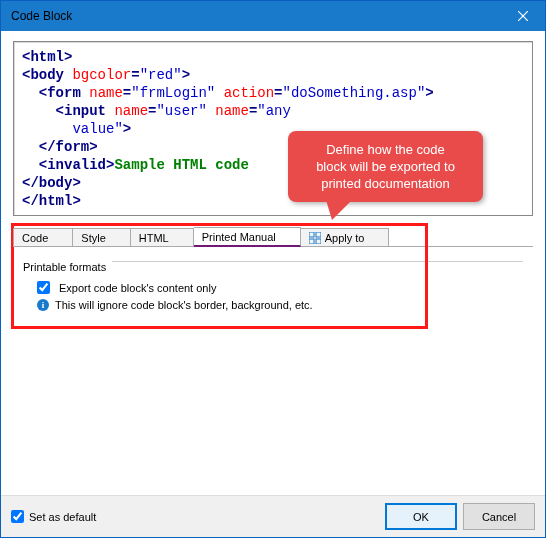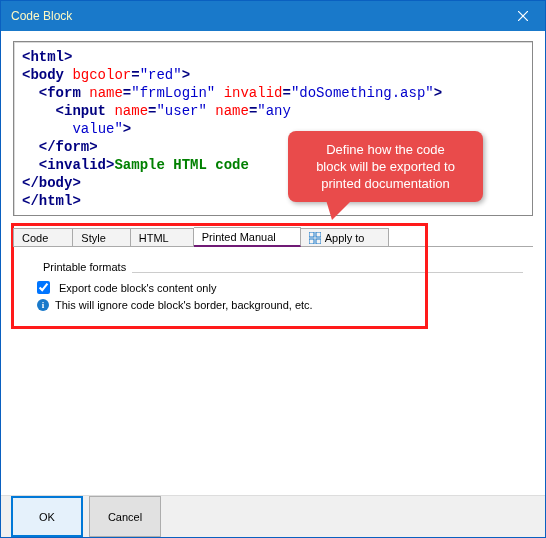--- a/index.html
+++ b/index.html
@@ -14,21 +14,21 @@
     width: 546px;
     height: 538px;
     border: 1px solid #0a60c0;
     display: flex;
     flex-direction: column;
     background: #fff;
   }
   .titlebar {
     height: 30px;
     background: #1979ca;
-    color: #fef9c3;
+    color: #000000;
     display: flex;
     align-items: center;
     padding: 0 0 0 10px;
     font-size: 12px;
   }
   .titlebar .title { flex: 1; }
   .titlebar .close {
     width: 45px;
     height: 30px;
     display: flex;
@@ -102,24 +102,23 @@
     display: inline-flex;
     color: #1979ca;
   }
   .tab .grid-icon svg { width: 12px; height: 12px; }
 
   .group {
     margin: 14px 10px 0 10px;
   }
   .group-header {
     display: flex;
-    align-items: flex-end;
+    align-items: flex-start;
     font-size: 11px;
     color: #000;
-    margin-left: 20px;
   }
   .group-header .line {
     flex: 1;
     height: 1px;
     background: #ccc;
     margin-left: 6px;
   }
   .group-body {
     padding: 8px 0 0 14px;
     font-size: 11px;
@@ -190,21 +189,21 @@
   .footer .def {
     display: flex;
     align-items: center;
     gap: 5px;
     font-size: 11px;
     flex: 1;
   }
   .footer .def input { width:13px; height:13px; margin:0; }
   .btn {
     min-width: 72px;
-    height: 41px;
+    height: 27px;
     border: 1px solid #adadad;
     background: #e1e1e1;
     font-size: 11px;
     cursor: default;
   }
   .btn.primary {
     border: 1px solid #0078d7;
     box-shadow: 0 0 0 1px #0078d7 inset;
     background: #e5f1fb;
   }
@@ -222,21 +221,21 @@
         <line x1="10" y1="0" x2="0" y2="10" stroke="#fff" stroke-width="1.2"></line>
       </svg>
     </div>
   </div>
 
   <div class="content">
 
     <div class="codebox-wrap">
       <div class="codebox"><span class="cb-tag">&lt;html&gt;</span>
 <span class="cb-tag">&lt;body</span><span class="cb-attr"> bgcolor</span><span class="cb-tag">=</span><span class="cb-val">"red"</span><span class="cb-tag">&gt;</span>
-  <span class="cb-tag">&lt;form</span><span class="cb-attr"> name</span><span class="cb-tag">=</span><span class="cb-val">"frmLogin"</span><span class="cb-attr"> invalid</span><span class="cb-tag">=</span><span class="cb-val">"doSomething.asp"</span><span class="cb-tag">&gt;</span>
+  <span class="cb-tag">&lt;form</span><span class="cb-attr"> name</span><span class="cb-tag">=</span><span class="cb-val">"frmLogin"</span><span class="cb-attr"> action</span><span class="cb-tag">=</span><span class="cb-val">"doSomething.asp"</span><span class="cb-tag">&gt;</span>
     <span class="cb-tag">&lt;input</span><span class="cb-attr"> name</span><span class="cb-tag">=</span><span class="cb-val">"user"</span><span class="cb-attr"> name</span><span class="cb-tag">=</span><span class="cb-val">"any</span>
       <span class="cb-val">value"</span><span class="cb-tag">&gt;</span>
   <span class="cb-tag">&lt;/form&gt;</span>
   <span class="cb-tag">&lt;invalid&gt;</span><span class="cb-txt">Sample HTML code</span>
 <span class="cb-tag">&lt;/body&gt;</span>
 <span class="cb-tag">&lt;/html&gt;</span></div>
     </div>
 
     <div class="tabs-area">
       <div class="tabstrip">
@@ -285,17 +284,21 @@
 
     <div class="highlight-box" style="left:10px; top:192px; width:417px; height:106px;"></div>
 
     <div class="callout" style="left:287px; top:100px;">
       <span>Define how the code block will be exported to printed documentation</span>
     </div>
 
   </div>
 
   <div class="footer">
+    <label class="def">
+      <input type="checkbox" checked="" style="">
+      <span>Set as default</span>
+    </label>
     <button class="btn primary"><span>OK</span></button>
     <button class="btn"><span>Cancel</span></button>
   </div>
 
 </div>
 
 </body></html>

